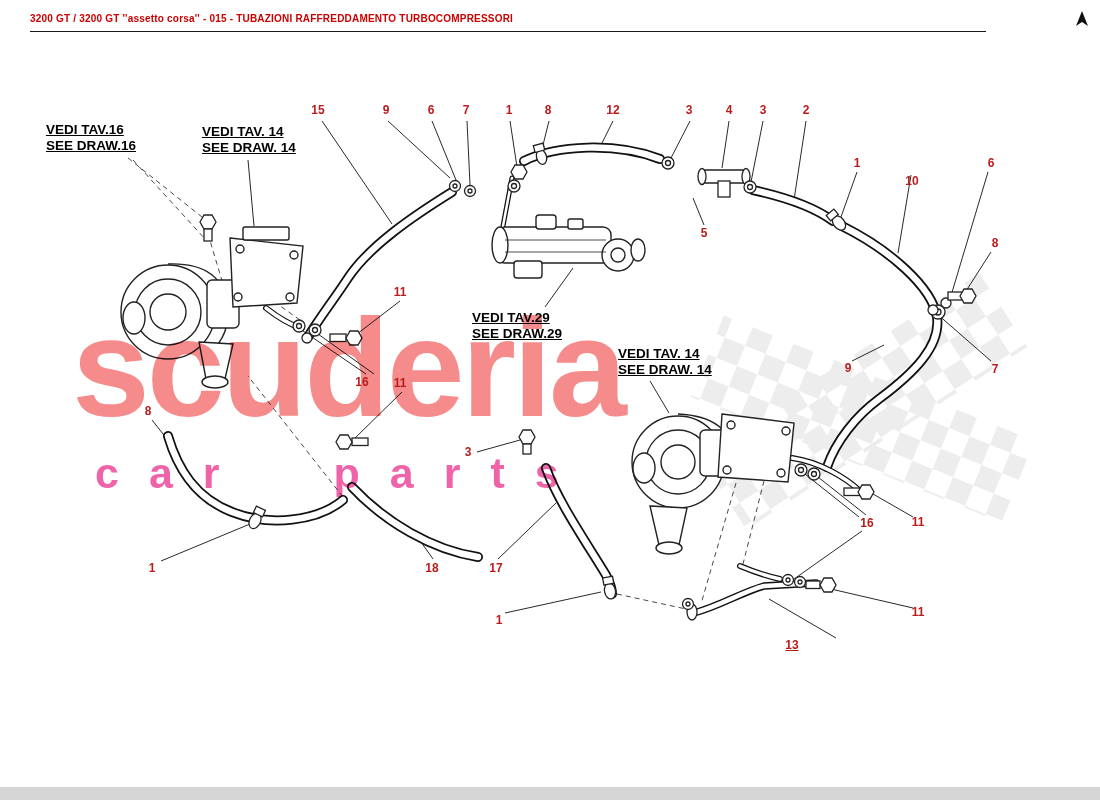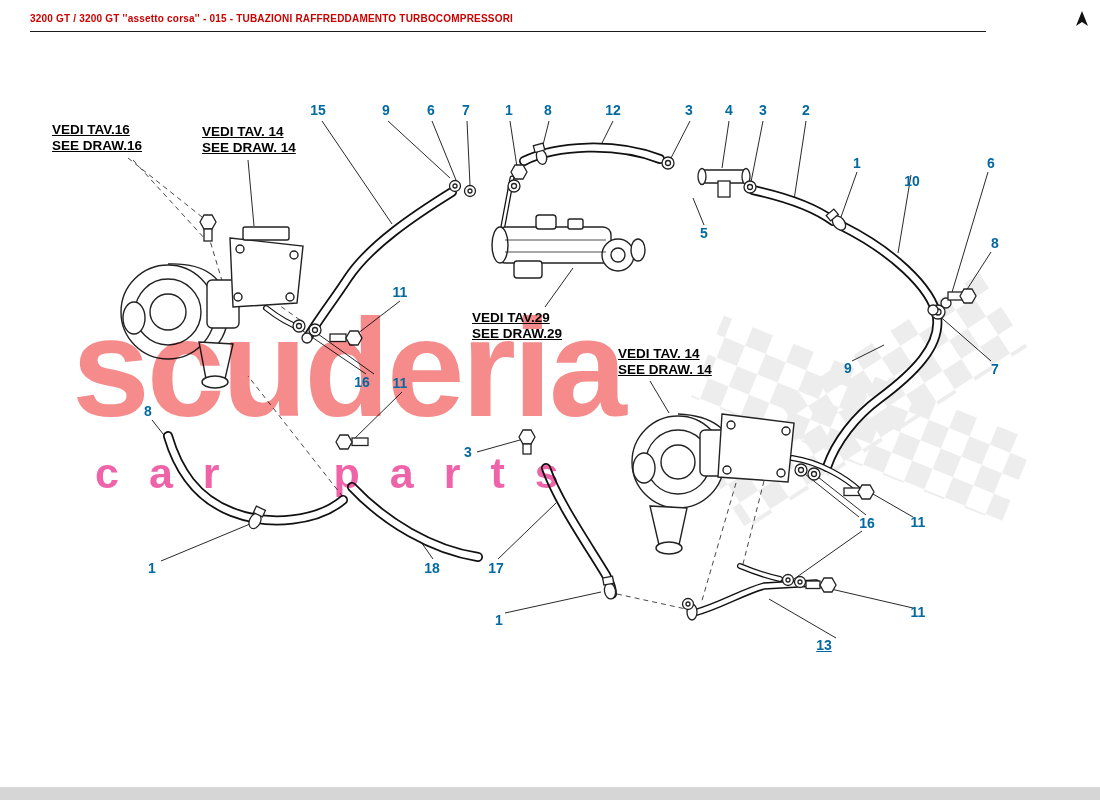--- a/index.html
+++ b/index.html
@@ -23,21 +23,21 @@
     letter-spacing:-3px; color:#ef4444; opacity:.62; mix-blend-mode:multiply;
     line-height:1; pointer-events:none; white-space:nowrap;
   }
   .wm-secondary {
     position:absolute; left:95px; top:452px; font-size:43px; font-weight:bold;
     letter-spacing:30px; word-spacing:42px; color:#ec4899; opacity:.85;
     mix-blend-mode:multiply; line-height:1; pointer-events:none; white-space:nowrap;
   }
   .callout {
     position:absolute; transform:translate(-50%,-50%);
-    font-size:14px; font-weight:bold; color:#0369a1; line-height:1;
+    font-size:12px; font-weight:bold; color:#b91c1c; line-height:1;
     cursor:pointer;
   }
   .ref {
     position:absolute; font-size:13.5px; font-weight:bold; color:#000;
     line-height:1.18; cursor:pointer;
   }
   .ref div { text-decoration:underline; white-space:nowrap; }
   .footer-bar {
     position:absolute; left:0; bottom:0; width:1100px; height:13px;
     background:#d6d6d6;
@@ -317,21 +317,21 @@
     <ellipse cx="692" cy="612" rx="5" ry="8"></ellipse>
     <circle cx="688" cy="604" r="5.5"></circle>
       <circle cx="688" cy="604" r="2"></circle>
   </g>
 </svg>
 
 <div class="wm-primary">scuderia</div>
 <div class="wm-secondary">car parts</div>
 
 <div id="ref-layer">
-    <div class="ref" style="left: 52px; top: 122px;">
+    <div class="ref" style="left: 46px; top: 122px;">
       <div>VEDI TAV.16</div>
       <div>SEE DRAW.16</div>
     </div>
     <div class="ref" style="left: 202px; top: 124px;">
       <div>VEDI TAV. 14</div>
       <div>SEE DRAW. 14</div>
     </div>
     <div class="ref" style="left: 452px; top: 310px; margin-left: 20px;">
       <div>VEDI TAV.29</div>
       <div>SEE DRAW.29</div>
@@ -366,16 +366,16 @@
     <div class="callout" style="left: 400px; top: 383px;">11</div>
     <div class="callout" style="left: 148px; top: 411px;">8</div>
     <div class="callout" style="left: 468px; top: 452px;">3</div>
     <div class="callout" style="left: 867px; top: 523px;">16</div>
     <div class="callout" style="left: 918px; top: 522px;">11</div>
     <div class="callout" style="left: 152px; top: 568px;">1</div>
     <div class="callout" style="left: 432px; top: 568px;">18</div>
     <div class="callout" style="left: 496px; top: 568px;">17</div>
     <div class="callout" style="left: 918px; top: 612px;">11</div>
     <div class="callout" style="left: 499px; top: 620px;">1</div>
-    <div class="callout" style="left: 824px; top: 645px; text-decoration: underline;">13</div>
+    <div class="callout" style="left: 792px; top: 645px; text-decoration: underline;">13</div>
   </div>
 
 <div class="footer-bar"></div>
 
 </body></html>

